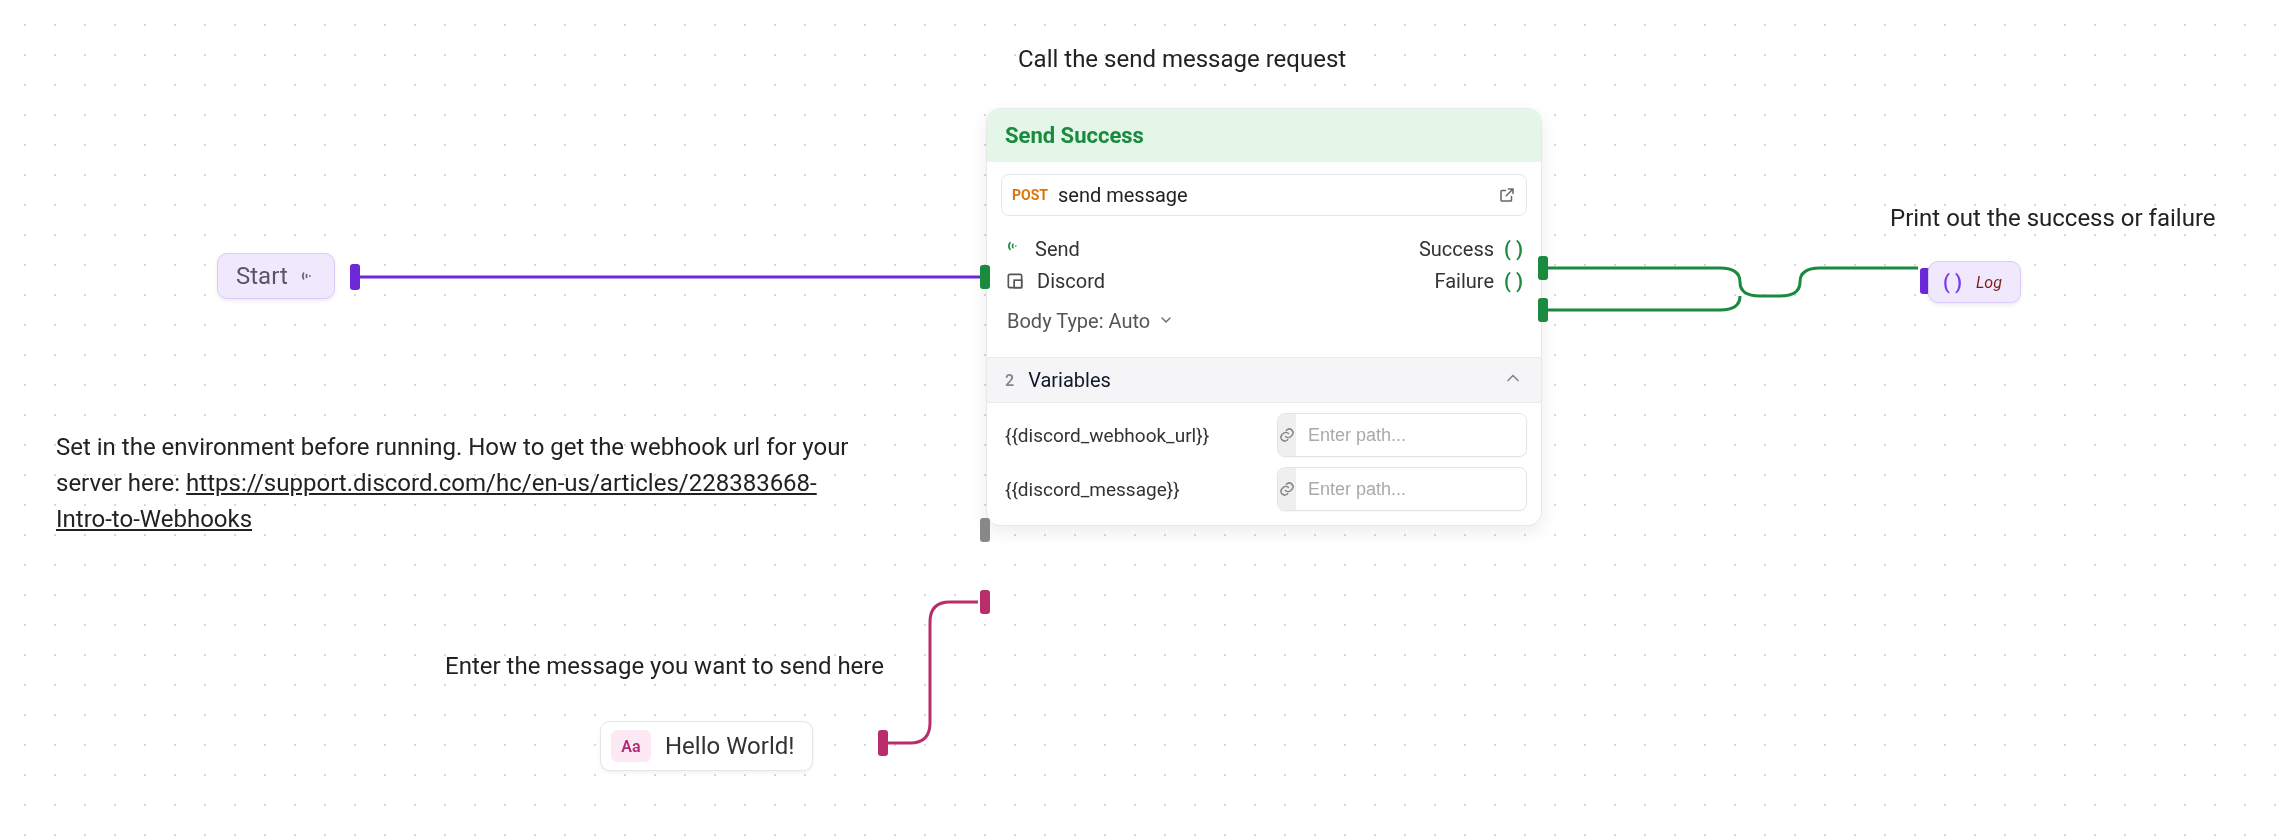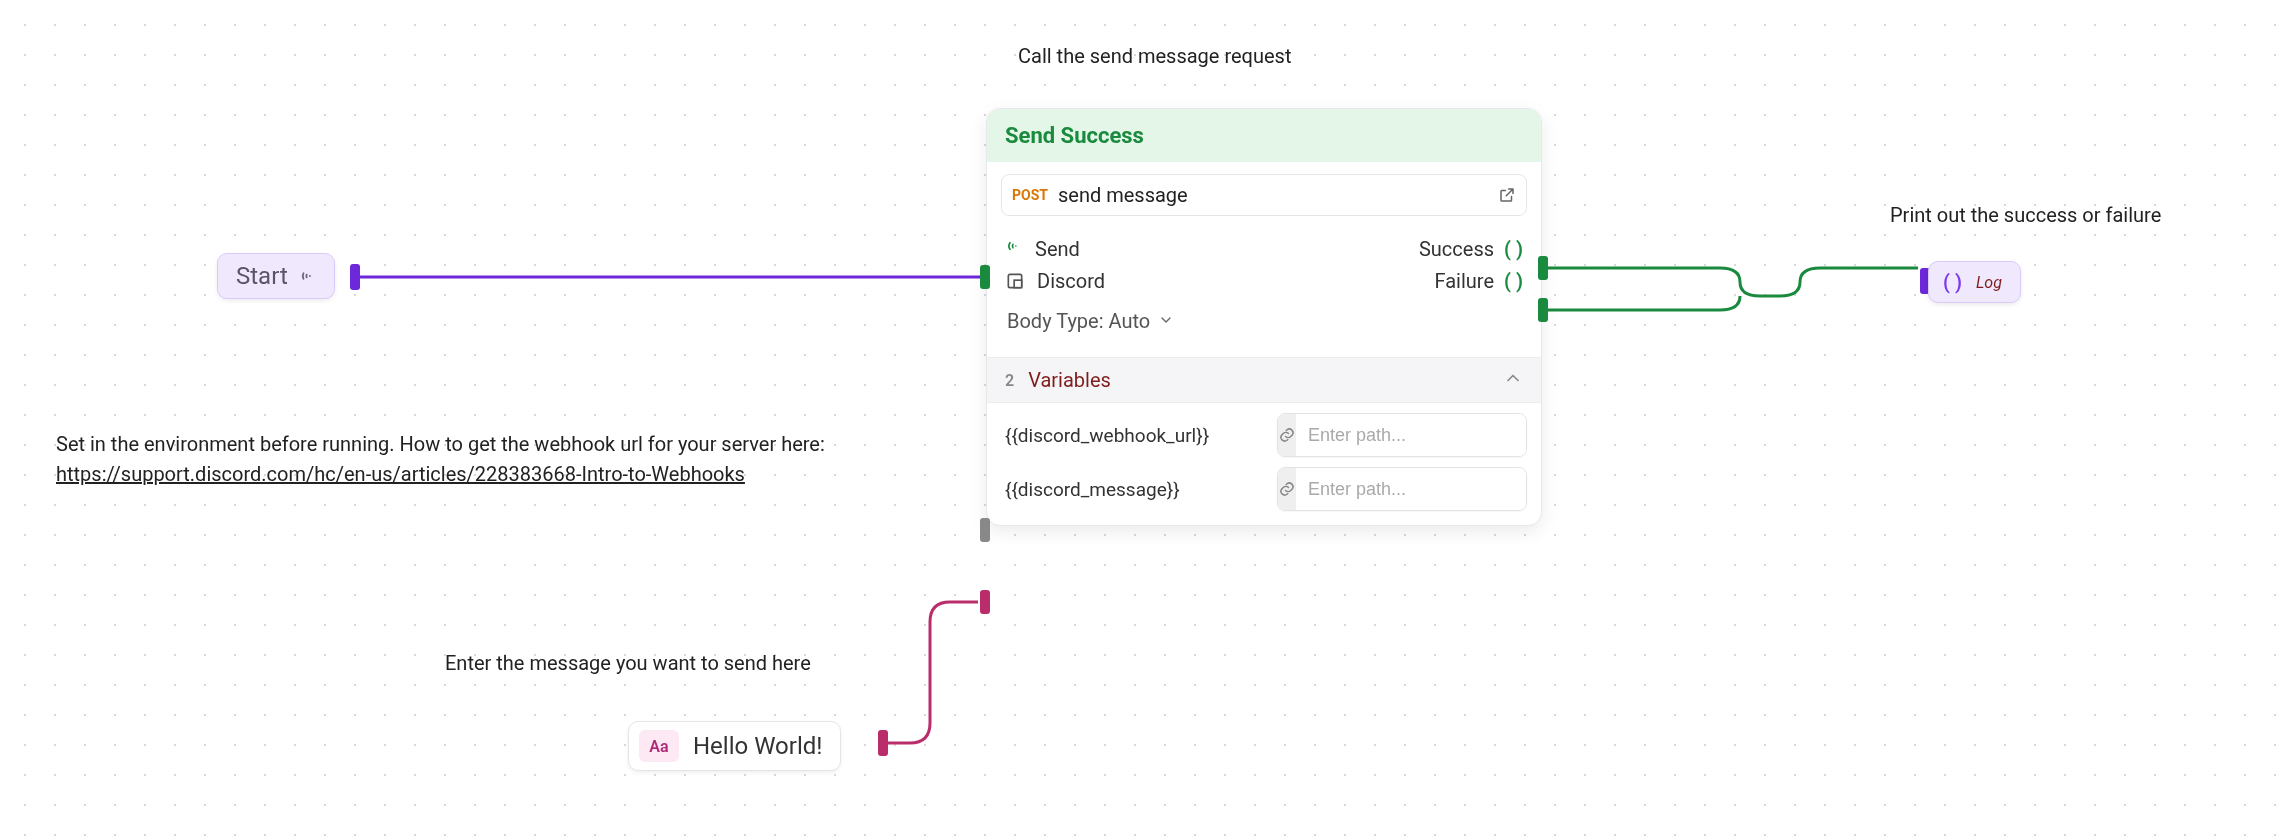--- a/index.html
+++ b/index.html
@@ -13,21 +13,21 @@
   .canvas {
     position: relative;
     width: 2292px;
     height: 836px;
     background-image: radial-gradient(circle, #d8d8dc 1.5px, transparent 1.5px);
     background-size: 30px 30px;
     background-position: 10px 10px;
   }
   .annotation {
     position: absolute;
-    font-size: 20px;
+    font-size: 24px;
     color: #222;
     line-height: 1.5;
   }
   .annotation a { color: #222; text-decoration: underline; }
 
   
   .start-node {
     position: absolute;
     left: 217px; top: 253px;
     display: flex; align-items: center;
@@ -40,21 +40,21 @@
   .start-node .label { font-size: 24px; color: #5a5568; margin-right: 10px; }
   .broadcast-icon { display: inline-flex; align-items: center; }
   .start-port {
     position: absolute; left: 350px; top: 264px;
     width: 10px; height: 26px;
     background: #6d28d9; border-radius: 3px;
   }
 
   
   .hello-node {
-    position: absolute; left: 628px; top: 721px;
+    position: absolute; left: 600px; top: 721px;
     display: flex; align-items: center;
     background: #ffffff;
     border: 1px solid #e5e5e8;
     border-radius: 10px;
     padding: 8px 18px 8px 10px;
     box-shadow: 0 2px 4px rgba(0,0,0,0.06);
   }
   .hello-prefix {
     display: flex; align-items: center; justify-content: center;
     width: 40px; height: 32px;
@@ -125,21 +125,21 @@
   .green-broadcast svg path { stroke: #1a8a3f; }
   .discord-row { display:flex; align-items:center; gap:12px; padding: 8px 4px 10px; font-size:20px; color:#333;}
   .body-type-row { display:flex; align-items:center; gap:8px; padding: 10px 6px 8px; font-size:20px; color:#555;}
   .variables-bar {
     display:flex; align-items:center; justify-content:space-between;
     background: #f5f5f7; border-top:1px solid #ececee; border-bottom:1px solid #ececee;
     padding: 10px 18px;
   }
   .variables-bar .left { display:flex; align-items:center; gap:14px; }
   .var-count { font-size:16px; color:#888; font-weight:600; }
-  .var-label { font-size:20px; color:#7f1d1d; }
+  .var-label { font-size:20px; color:#0f172a; }
   .var-row {
     display:flex; align-items:center; justify-content:space-between;
     padding: 10px 14px 0 18px; gap:10px;
   }
   .var-name { font-size:19px; color:#333; flex:1;}
   .path-input-wrap {
     display:flex; align-items:center;
     border:1px solid #e3e3e6; border-radius:8px; overflow:hidden;
     width: 250px; height:44px;
     box-shadow: 0 1px 2px rgba(0,0,0,0.04);

